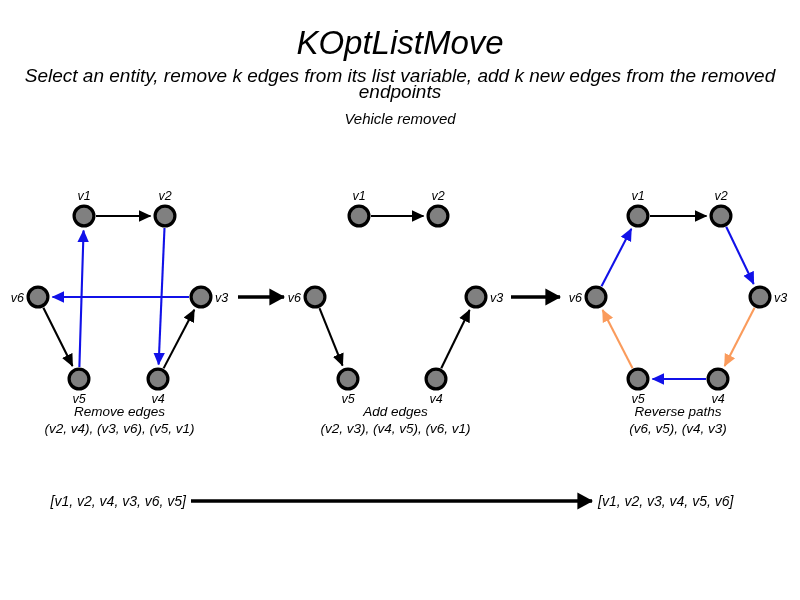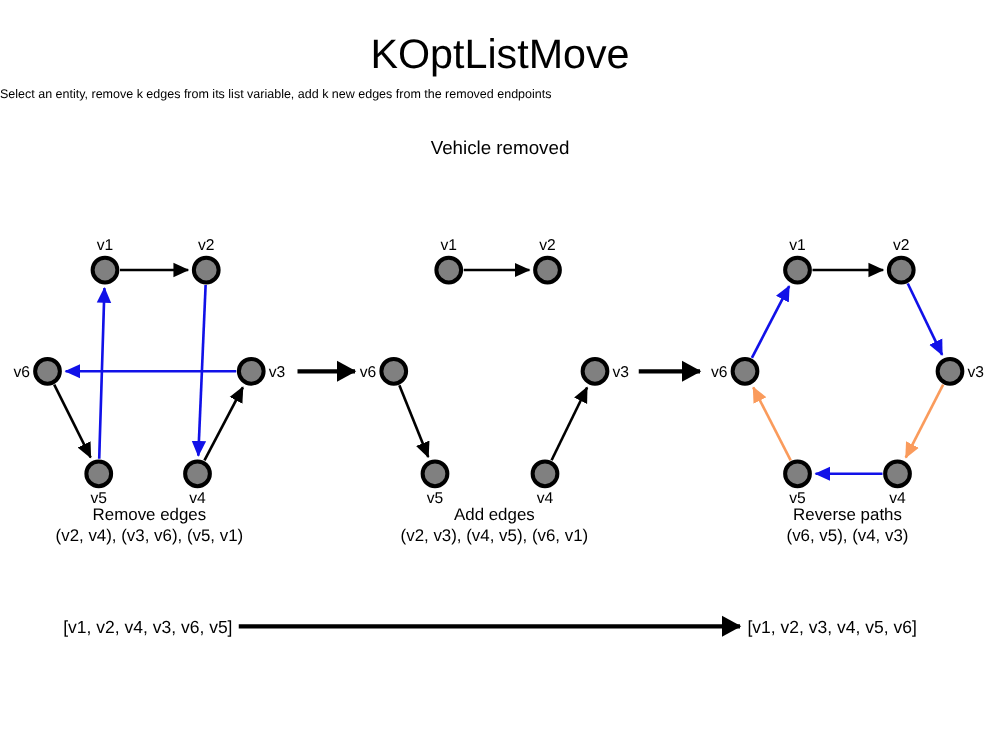--- a/index.html
+++ b/index.html
@@ -13,39 +13,40 @@
     height: 600px;
     font-family: "Liberation Sans", sans-serif;
     color: #000000;
     overflow: hidden;
     position: relative;
   }
   #root {
     position: relative;
     width: 669px;
     height: 600px;
+    font-style: italic;
   }
   .title {
     position: absolute;
     left: 0;
     top: 24px;
     width: 800px;
     text-align: center;
     font-size: 33px;
     line-height: 38px;
     font-weight: normal;
     letter-spacing: 0px;
   }
   .subtitle {
     position: absolute;
     left: 0;
     top: 68px;
     width: 800px;
-    text-align: left;
-    font-size: 10px;
+    text-align: center;
+    font-size: 19px;
     line-height: 16px;
   }
   .section-label {
     position: absolute;
     left: 0;
     top: 110px;
     width: 800px;
     text-align: center;
     font-size: 15px;
     line-height: 18px;

